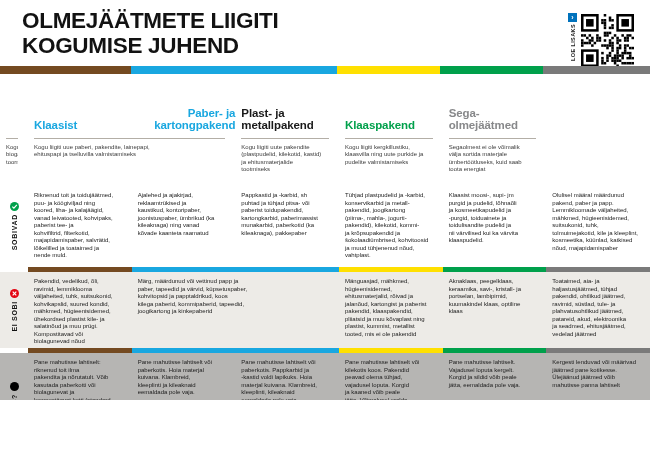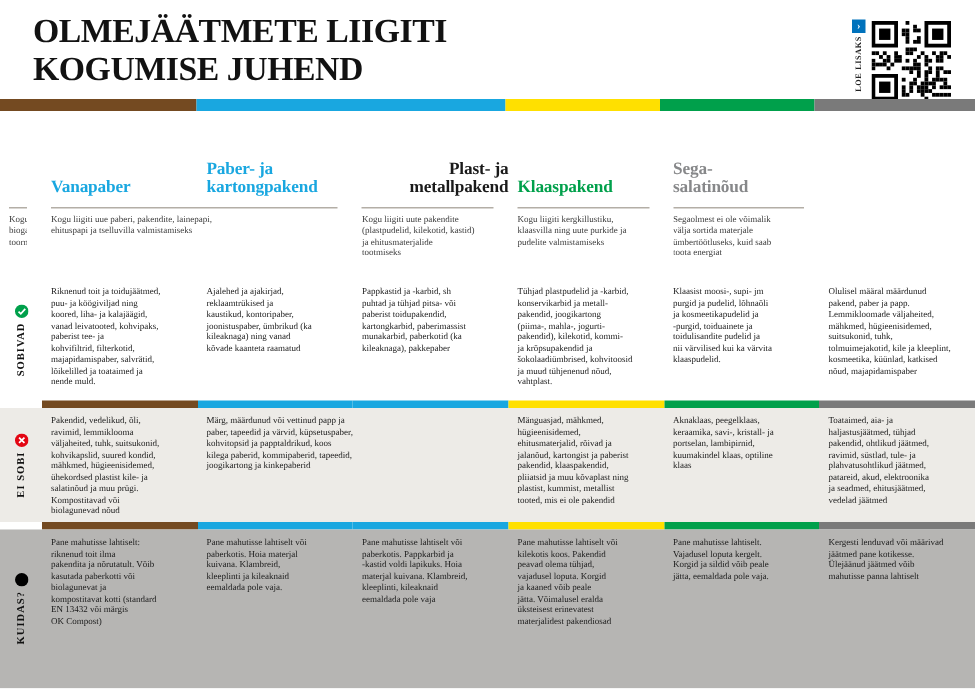--- a/index.html
+++ b/index.html
@@ -1,17 +1,17 @@
 <!DOCTYPE html>
 <html><head>
 <meta charset="utf-8">
 <style>
   html,body{margin:0;padding:0;background:#fff;}
-  .page{position:relative;width:650px;height:459px;background:#ffffff;overflow:hidden;
-        font-family:Liberation Serif, serif;color:#1c1c1c;}
+  .page{position:relative;width:650px;height:400px;background:#ffffff;overflow:hidden;
+        font-family:Liberation Sans, sans-serif;color:#1c1c1c;}
   
   .title{position:absolute;left:22px;top:8px;font-size:22.5px;line-height:25px;
          font-weight:bold;letter-spacing:-0.3px;white-space:pre-line;color:#121212;}
   .logo{position:absolute;left:436px;top:16px;height:46px;display:flex;align-items:center;}
   .logo-divider{width:1px;height:44px;background:#97a3ac;margin:0 8px 0 9px;}
   .ministry{font-size:7.5px;letter-spacing:0.9px;color:#46535e;font-weight:bold;}
   .qr-wrap{position:absolute;left:567px;top:13px;}
   .qr-side{position:absolute;left:0;top:0;width:11px;height:54px;display:flex;flex-direction:column;align-items:center;}
   .qr-chip{width:9px;height:9px;display:flex;align-items:center;justify-content:center;
            color:#fff;font-size:7px;line-height:7px;font-weight:bold;margin-bottom:2px;}
@@ -182,28 +182,28 @@
   <div class="hstripe">
     <div style="width: 131px; background-color: rgb(116, 74, 33);"></div>
     <div style="width: 206px; background-color: rgb(25, 167, 224);"></div>
     <div style="width: 103px; background-color: rgb(255, 224, 0);"></div>
     <div style="width: 103px; background-color: rgb(0, 160, 75);"></div>
     <div style="width: 107px; background-color: rgb(122, 122, 122);"></div>
   </div>
 
   <div class="grid colheads">
     <div></div>
-    <div class="coltitle" style="color: rgb(25, 167, 224);">Vanapaber</div>
-    <div class="coltitle" style="color: rgb(25, 167, 224);">Paber- ja
+    <div class="coltitle" style="color: rgb(25, 167, 224);">Klaasist</div>
+    <div class="coltitle" style="color: rgb(25, 167, 224); text-align: right;">Paber- ja
 kartongpakend</div>
-    <div class="coltitle" style="color: rgb(26, 26, 26); text-align: right;">Plast- ja
+    <div class="coltitle" style="color: rgb(26, 26, 26);">Plast- ja
 metallpakend</div>
     <div class="coltitle" style="color: rgb(0, 160, 75); margin-top: 15px;">Klaaspakend</div>
     <div class="coltitle" style="color: rgb(135, 136, 138);">Sega-
-salatinõud</div>
+olmejäätmed</div>
 
     <div></div>
     <div class="coldesc">Kogu liigiti komposti,
 biogaasi ja kääritusjäägi
 toormeks</div>
     <div class="coldesc span2">Kogu liigiti uue paberi, pakendite, lainepapi,
 ehituspapi ja tselluvilla valmistamiseks</div>
     <div class="coldesc">Kogu liigiti uute pakendite
 (plastpudelid, kilekotid, kastid)
 ja ehitusmaterjalide

